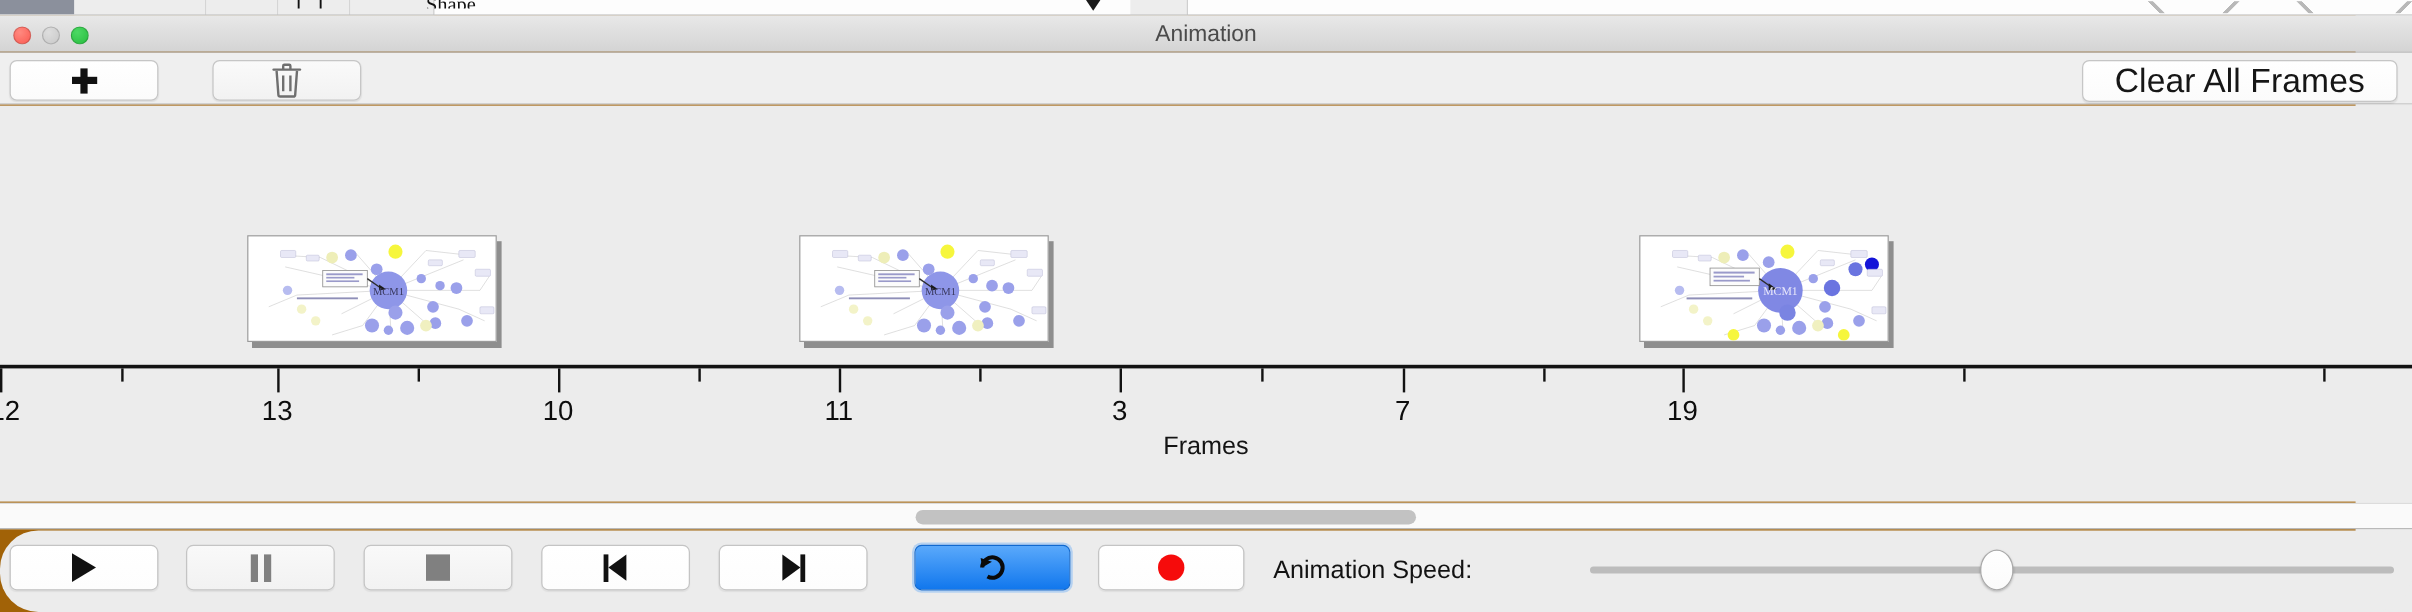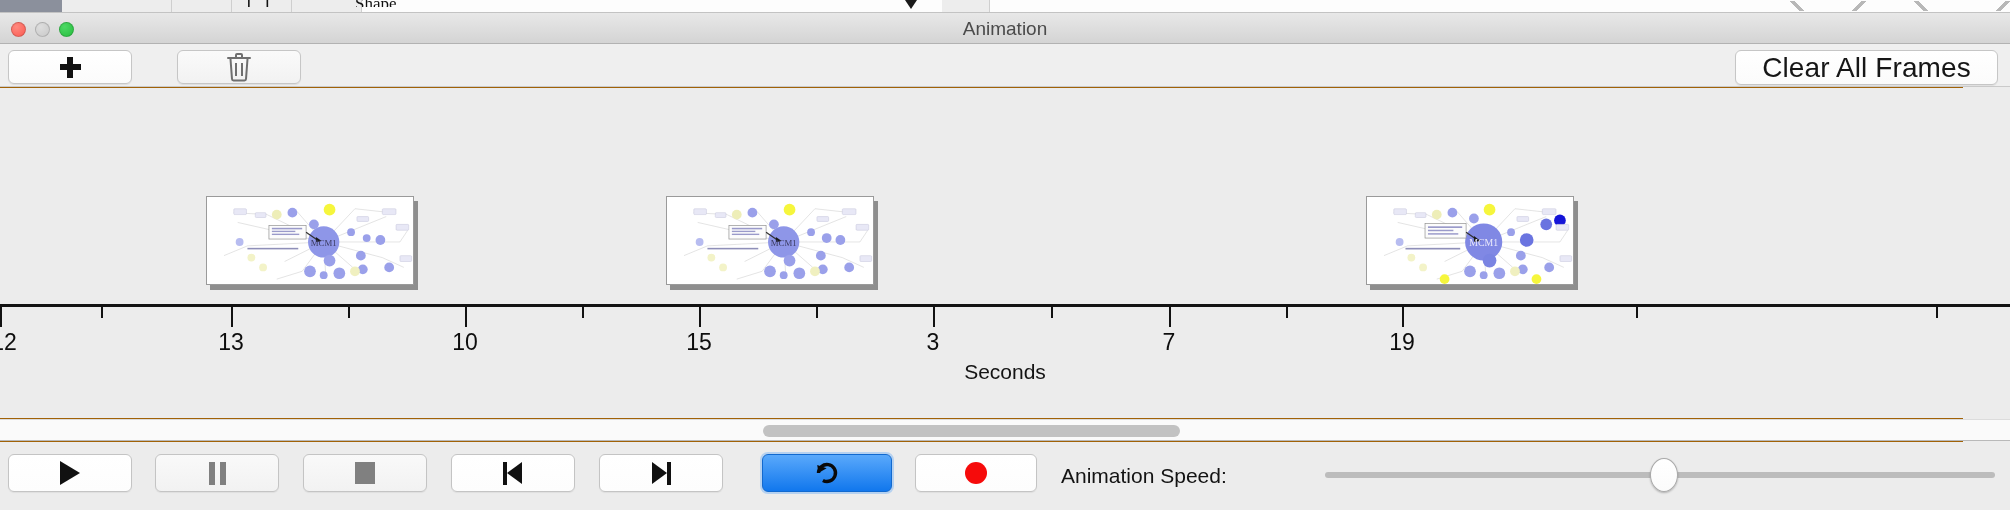--- a/index.html
+++ b/index.html
@@ -216,20 +216,21 @@
     background: #c2c2c2;
     cursor: pointer;
   }
 
   
   .controls {
     position: absolute;
     left: 0; top: 442px;
     width: 2010px; height: 68px;
     background: #ececec;
+    border-radius: 32px;
   }
   .ctl-btn {
     position: absolute;
     top: 12px;
     height: 38px;
     border: 1px solid #c4c4c4;
     border-radius: 6px;
     background: linear-gradient(to bottom, #ffffff 0%, #fdfdfd 100%);
     box-shadow: 0 1px 1px rgba(0,0,0,0.06);
     display: flex;
@@ -542,26 +543,26 @@
     <div class="tick minor" style="left:1051px;"></div>
     <div class="tick major" style="left:1169px;"></div>
     <div class="tick minor" style="left:1286px;"></div>
     <div class="tick major" style="left:1402px;"></div>
     <div class="tick minor" style="left:1636px;"></div>
     <div class="tick minor" style="left:1936px;"></div>
 
     <div class="tick-label" style="left:4px;">12</div>
     <div class="tick-label" style="left:231px;text-align:center;">13</div>
     <div class="tick-label" style="left:465px;">10</div>
-    <div class="tick-label" style="left:699px;">15</div>
+    <div class="tick-label" style="left:699px;">11</div>
     <div class="tick-label" style="left:933px;">3</div>
     <div class="tick-label" style="left:1169px;">7</div>
     <div class="tick-label" style="left:1402px;">19</div>
 
-    <div class="axis-title">Seconds</div>
+    <div class="axis-title">Frames</div>
   </div>
 
   <div class="hscroll">
     <div class="thumb"></div>
   </div>
 
   <div class="controls">
 
     <div class="ctl-btn" id="c-play">
       <span class="ico-play"></span>

